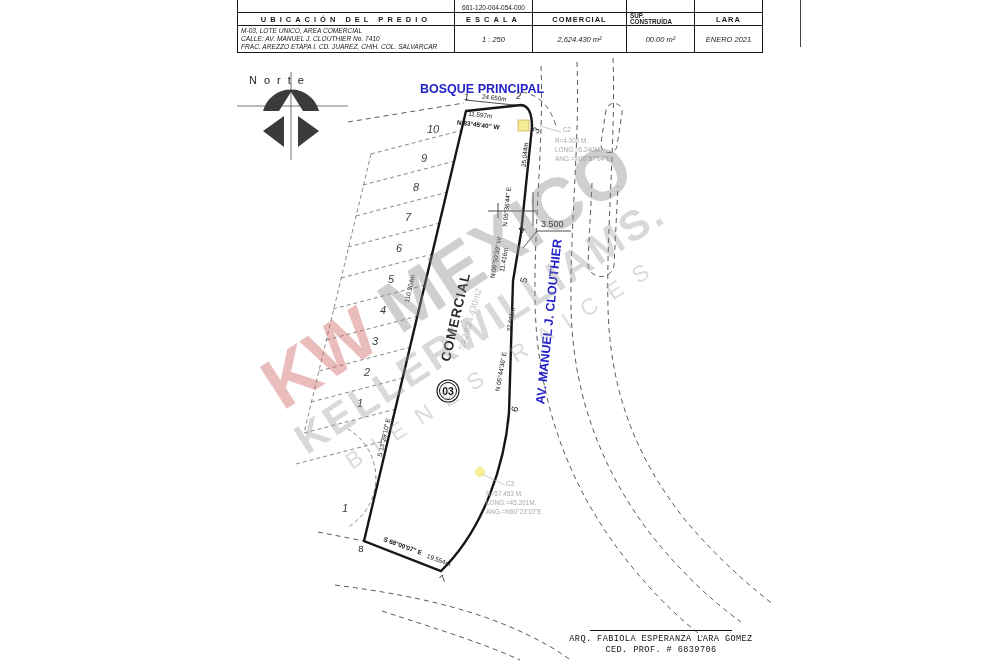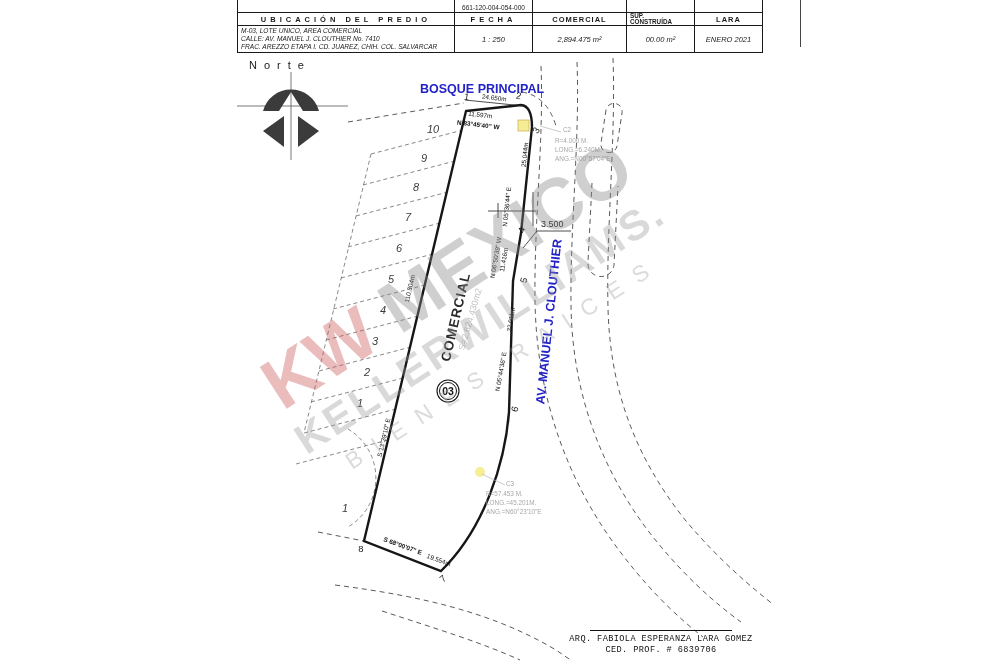--- a/index.html
+++ b/index.html
@@ -22,21 +22,21 @@
   
   #watermark{position:absolute;left:235px;top:118px;width:470px;height:385px;z-index:5;
              display:flex;flex-direction:column;justify-content:center;align-items:center;
              transform:rotate(-33deg);pointer-events:none;}
   #watermark .wm1{font-size:72px;font-weight:bold;white-space:nowrap;line-height:70px;}
   #watermark .wm1 .kw{color:rgba(202,88,88,0.40);}
   #watermark .wm1 .mex{color:rgba(135,135,135,0.40);}
   #watermark .wm2{font-size:42px;font-weight:bold;letter-spacing:3px;color:rgba(150,150,150,0.36);white-space:nowrap;line-height:52px;}
   #watermark .wm3{font-size:23px;letter-spacing:15px;color:rgba(155,155,155,0.36);white-space:nowrap;line-height:34px;}
   
-  #norte-label{position:absolute;left:249px;top:59px;font-size:11px;letter-spacing:7px;color:#222;z-index:2;}
+  #norte-label{position:absolute;left:249px;top:74px;font-size:11px;letter-spacing:7px;color:#222;z-index:2;}
   
   #signature{position:absolute;left:566px;top:630px;width:190px;text-align:center;z-index:6;
              font-size:8.6px;line-height:11px;letter-spacing:0.4px;color:#111;font-family:Liberation Mono, monospace;}
   #signature .sig-rule{border-top:1.6px solid #111;width:142px;margin:0 auto 3px auto;}
   
   #plan{position:absolute;left:0;top:0;z-index:1;}
   #plan text{font-family:"Liberation Sans",sans-serif;}
   .dim{font-size:6.4px;fill:#111;}
   .dimg{font-size:6.4px;fill:#a8a8a8;}
   .vtx{font-size:9.5px;fill:#222;}
@@ -189,40 +189,40 @@
   <div id="titleblock">
     <div class="tb-row tb-partial">
       <div class="tb-cell"></div>
       <div class="tb-cell">661-120-004-054-000</div>
       <div class="tb-cell"></div>
       <div class="tb-cell"></div>
       <div class="tb-cell"></div>
     </div>
     <div class="tb-row tb-head">
       <div class="tb-cell ls4">UBICACIÓN DEL PREDIO</div>
-      <div class="tb-cell ls4">FECHA</div>
+      <div class="tb-cell ls4">ESCALA</div>
       <div class="tb-cell ls1">COMERCIAL</div>
       <div class="tb-cell">
         <div class="suphead">
           <div>SUP.</div>
           <div>CONSTRUÍDA</div>
         </div>
       </div>
       <div class="tb-cell ls1">LARA</div>
     </div>
     <div class="tb-row tb-body">
       <div class="tb-cell">
         <div class="predio-lines">
           <div>M-03, LOTE UNICO, AREA COMERCIAL</div>
           <div>CALLE: AV. MANUEL J. CLOUTHIER No. 7410</div>
           <div>FRAC. AREZZO ETAPA I.  CD. JUAREZ, CHIH. COL. SALVARCAR</div>
         </div>
       </div>
       <div class="tb-cell">1 : 250</div>
-      <div class="tb-cell">2,894.475 m²</div>
+      <div class="tb-cell">2,624.430 m²</div>
       <div class="tb-cell">00.00 m²</div>
       <div class="tb-cell">ENERO 2021</div>
     </div>
   </div>
 
   <div id="edge-line"></div>
 
   <div id="signature">
     <div class="sig-rule"></div>
     <div>ARQ. FABIOLA ESPERANZA LARA GOMEZ</div>

